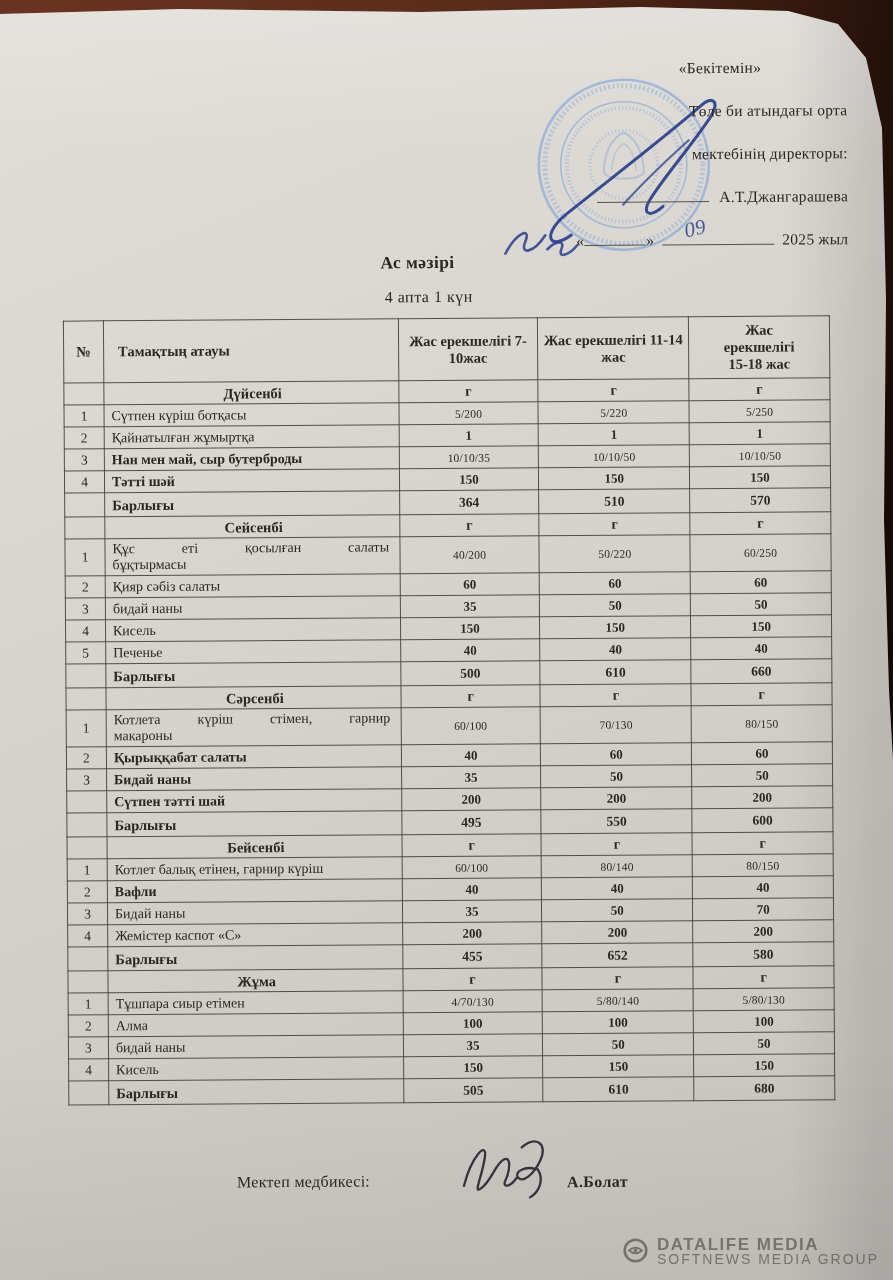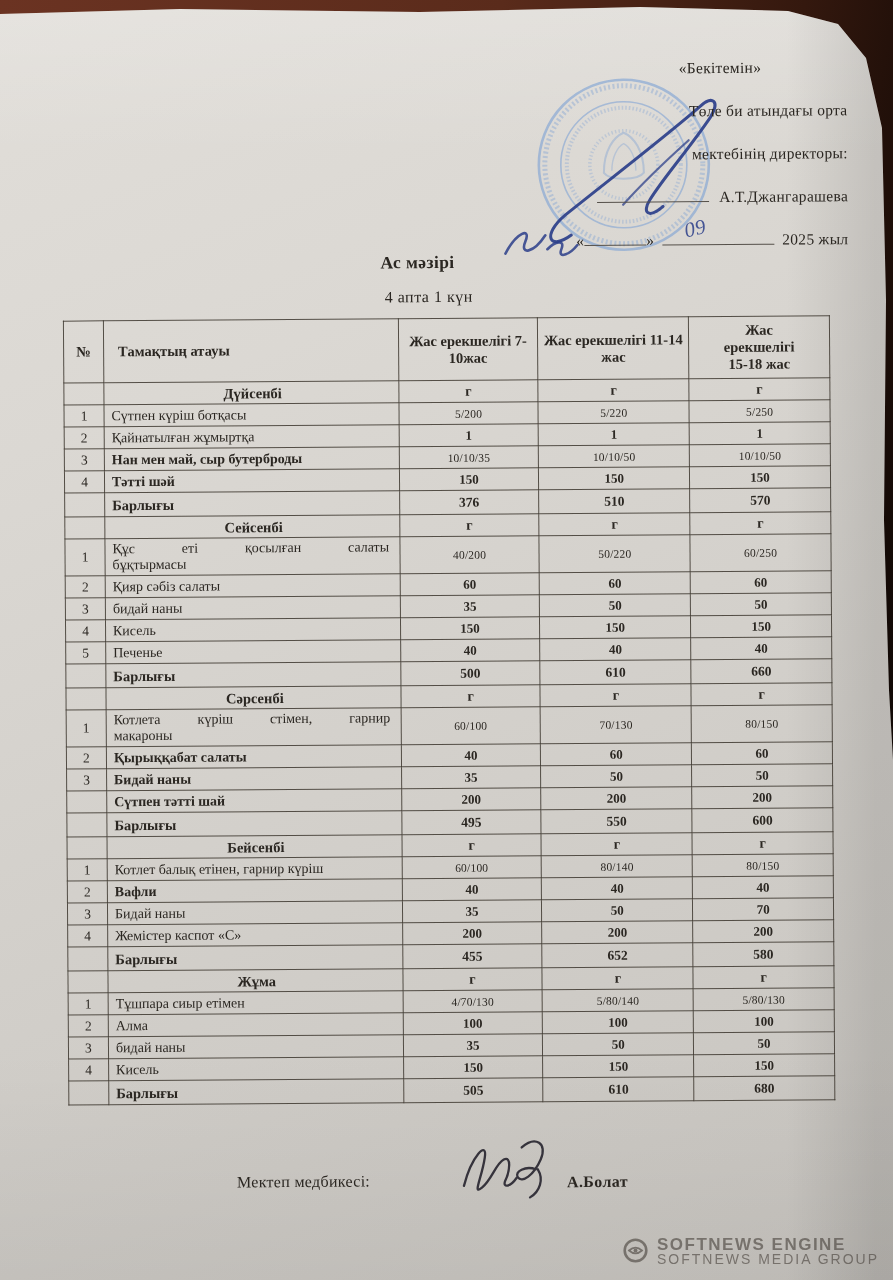--- a/index.html
+++ b/index.html
@@ -166,21 +166,21 @@
             <tr>
               <td class="num">4</td>
               <td class="name b">Тәтті шәй</td>
               <td class="val plain">150</td>
               <td class="val plain">150</td>
               <td class="val plain">150</td>
             </tr>
             <tr class="total">
               <td class="num"></td>
               <td class="name tlabel">Барлығы</td>
-              <td class="val tval">376</td>
+              <td class="val tval">364</td>
               <td class="val tval">510</td>
               <td class="val tval">570</td>
             </tr>
             <tr class="day">
               <td class="num"></td>
               <td class="name dayname">Сейсенбі</td>
               <td class="val unit">г</td>
               <td class="val unit">г</td>
               <td class="val unit">г</td>
             </tr>
@@ -385,17 +385,17 @@
 
   <div class="watermark">
     <svg width="27" height="27" viewBox="0 0 27 27">
       <g fill="none" stroke="currentColor">
         <circle cx="13.5" cy="13.5" r="10.8" stroke-width="2.6"></circle>
         <path d="M7 13.5 Q13.5 7.8 20 13.5 Q13.5 19.2 7 13.5 Z" stroke-width="1.8"></path>
         <circle cx="13.5" cy="13.5" r="2" fill="currentColor" stroke="none"></circle>
       </g>
     </svg>
     <div class="wm-text">
-      <div class="wm1">SOFTNEWS ENGINE</div>
+      <div class="wm1">DATALIFE MEDIA</div>
       <div class="wm2">SOFTNEWS MEDIA GROUP</div>
     </div>
   </div>
 </div>
 
 </body></html>

